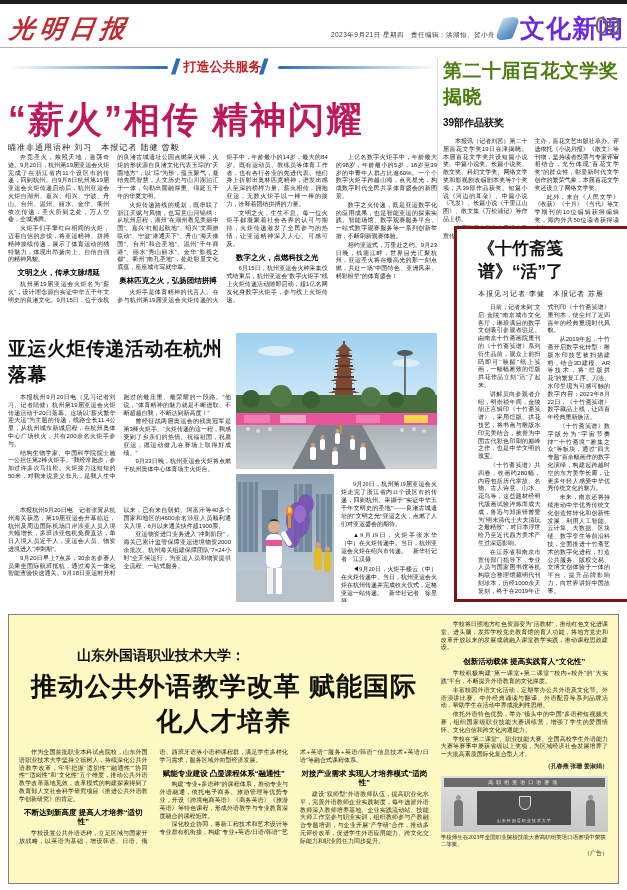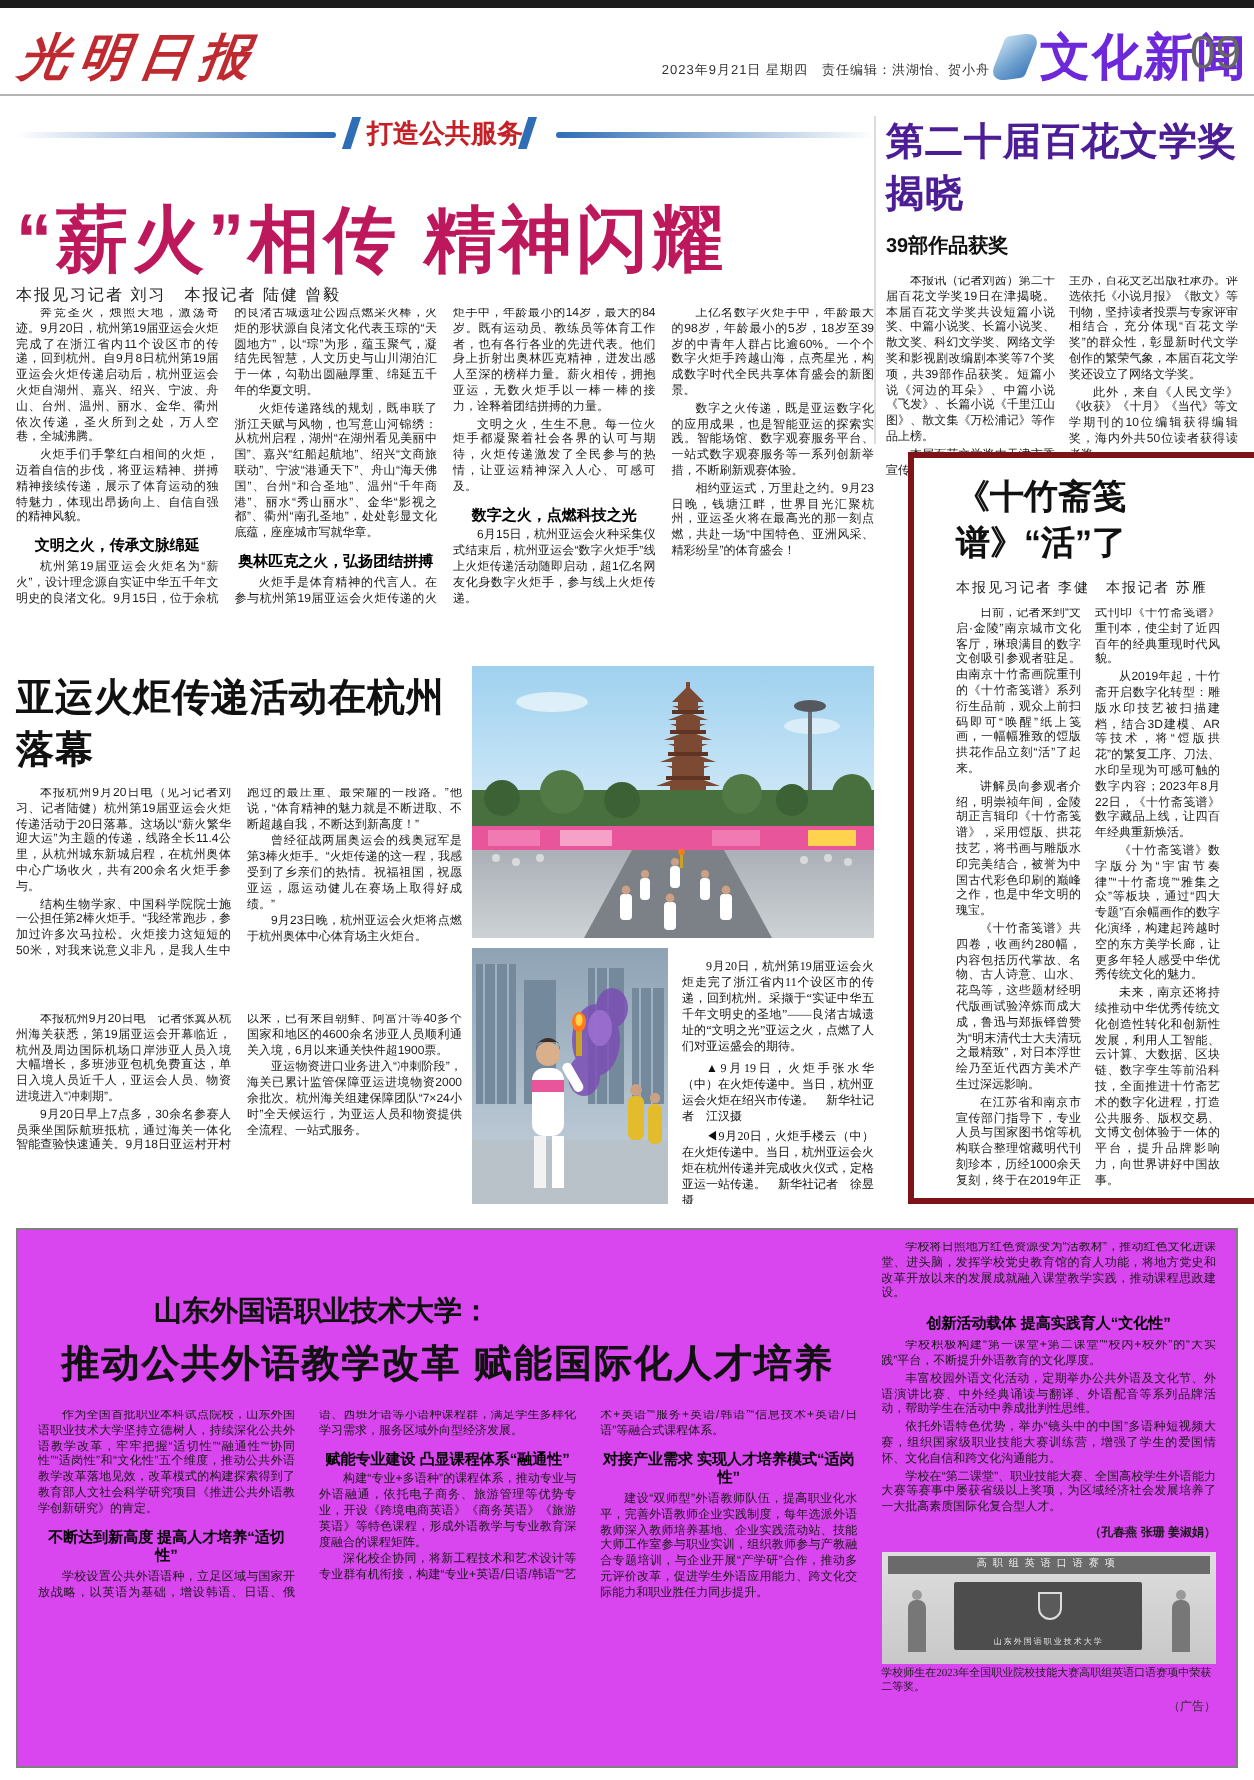--- a/index.html
+++ b/index.html
@@ -31,21 +31,21 @@
         letter-spacing:2px;color:#be185d;}
   .main-subhead{position:absolute;left:8px;top:119px;width:429px;font-size:16px;font-weight:600;color:#222;}
   .main-byline{position:absolute;left:8px;top:142px;font-size:8px;color:#222;letter-spacing:1px;}
   .body-text{font-size:6px;line-height:1.3;text-align:justify;color:#1a1a1a;overflow:hidden;}
   .body-text p{margin:0 0 1px 0;text-indent:2em;}
   .main-body{position:absolute;left:8px;top:154px;width:429px;height:179px;
         column-count:4;column-gap:8px;}
   .inline-head{font-size:7.5px;font-weight:bold;text-align:center;margin:4px 0 3px;break-inside:avoid;color:#000;}
   
   .right-article{position:absolute;left:443px;top:58px;width:176px;}
-  .baihua-headline{margin:0;font-size:19px;font-weight:900;letter-spacing:.5px;color:#4c1d95;}
+  .baihua-headline{margin:0;font-size:19px;font-weight:900;letter-spacing:.5px;color:#4d7c0f;}
   .baihua-subhead{margin:6px 0 0 0;font-size:10px;font-weight:600;color:#111;}
   .baihua-body{margin-top:8px;height:104px;column-count:2;column-gap:7px;}
   
   .red-box{position:absolute;left:454px;top:226px;width:180px;height:376px;box-sizing:border-box;
         border:3px solid #7d1518;background:#fff;padding:8px 21px;}
   .szz-headline{margin:0;font-size:17px;font-weight:900;letter-spacing:0;color:#111;}
   .szz-byline{margin:6px 0 5px 0;font-size:7px;color:#222;letter-spacing:1px;}
   .szz-body{height:306px;column-count:2;column-gap:7px;}
   
   .finale-article{position:absolute;left:8px;top:336px;width:223px;}
@@ -56,24 +56,24 @@
   
   .photo{position:absolute;overflow:hidden;background:#cfe2ef;}
   .photo1{left:236px;top:333px;width:201px;height:136px;}
   .photo2{left:236px;top:474px;width:98px;height:128px;}
   .caption-block{position:absolute;left:341px;top:480px;width:96px;height:122px;
         font-family:"Liberation Serif",serif;font-size:6px;line-height:1.35;text-align:justify;
         color:#111;overflow:hidden;}
   .caption-block p{margin:0 0 2px 0;text-indent:2em;}
   
   .ad-box{position:absolute;left:8px;top:614px;width:611px;height:270px;box-sizing:border-box;
-        border:1px solid #808080;padding:6px 10px;display:flex;gap:12px;background:#d946ef;}
+        border:1px solid #808080;padding:6px 10px;display:flex;gap:12px;background:#fef9c3;}
   .ad-left{width:71%;display:flex;flex-direction:column;}
   .ad-school{font-size:14px;font-weight:800;margin:26px 0 2px 58px;color:#111;}
-  .ad-headline{font-size:19px;font-weight:900;text-align:center;letter-spacing:1px;margin:2px 0 10px;color:#111;}
+  .ad-headline{font-size:26px;font-weight:900;text-align:center;letter-spacing:1px;margin:2px 0 10px;color:#111;}
   .ad-cols{column-count:3;column-gap:12px;height:152px;overflow:hidden;}
   .ad-right{width:29%;display:flex;flex-direction:column;font-size:6px;}
   .ad-right .body-text{flex:0 0 auto;}
   .ad-sig{text-align:right;font-size:6px;margin:2px 0;font-weight:bold;}
   .ad-photo{position:relative;height:56px;margin-top:3px;background:linear-gradient(#dedede,#c8c8c8);
         overflow:hidden;filter:grayscale(1);}
   .ad-photo-banner{position:absolute;left:3px;right:3px;top:2px;height:9px;background:#6a6a6a;
         color:#f0f0f0;font-size:5px;line-height:9px;text-align:center;letter-spacing:3px;}
   .ad-flag{position:absolute;left:22%;right:22%;top:15px;bottom:7px;background:#4d4d4d;border-radius:1px;}
   .ad-flag-emblem{position:absolute;left:50%;top:5px;width:10px;height:12px;margin-left:-5px;
@@ -102,21 +102,21 @@
   <div class="header-rule"></div>
   <div class="v-rule"></div>
 
   <div class="kicker-row">
     <div class="kline l"></div>
     <div class="kicker-text"><span class="kbracket">▍</span><span>打造公共服务</span><span class="kbracket">▍</span></div>
     <div class="kline r"></div>
   </div>
 
   <h1 class="main-headline">“薪火”相传  精神闪耀</h1>
-  <div class="main-byline">本报见习记者 刘习　本报记者 陆健 曾毅</div>
+  <div class="main-byline">瞄准非通用语种 刘习　本报记者 陆健 曾毅</div>
   <div class="main-body body-text">
     <div>
         <p class="para">奔竞圣火，烛照天地，激荡奇迹。9月20日，杭州第19届亚运会火炬完成了在浙江省内11个设区市的传递，回到杭州。自9月8日杭州第19届亚运会火炬传递启动后，杭州亚运会火炬自湖州、嘉兴、绍兴、宁波、舟山、台州、温州、丽水、金华、衢州依次传递，圣火所到之处，万人空巷，全城沸腾。</p>
         <p class="para">火炬手们手擎红白相间的火炬，迈着自信的步伐，将亚运精神、拼搏精神接续传递，展示了体育运动的独特魅力，体现出昂扬向上、自信自强的精神风貌。</p>
       </div>
     <h4 class="inline-head">文明之火，传承文脉绵延</h4>
     <div>
         <p class="para">杭州第19届亚运会火炬名为“薪火”，设计理念源自实证中华五千年文明史的良渚文化。9月15日，位于余杭的良渚古城遗址公园点燃采火棒，火炬的形状源自良渚文化代表玉琮的“天圆地方”，以“琮”为形，蕴玉聚气，凝结先民智慧，人文历史与山川湖泊汇于一体，勾勒出圆融厚重、绵延五千年的华夏文明。</p>
         <p class="para">火炬传递路线的规划，既串联了浙江天赋与风物，也写意山河锦绣：从杭州启程，湖州“在湖州看见美丽中国”、嘉兴“红船起航地”、绍兴“文商旅联动”、宁波“港通天下”、舟山“海天佛国”、台州“和合圣地”、温州“千年商港”、丽水“秀山丽水”、金华“影视之都”、衢州“南孔圣地”，处处彰显文化底蕴，座座城市写就华章。</p>
       </div>

